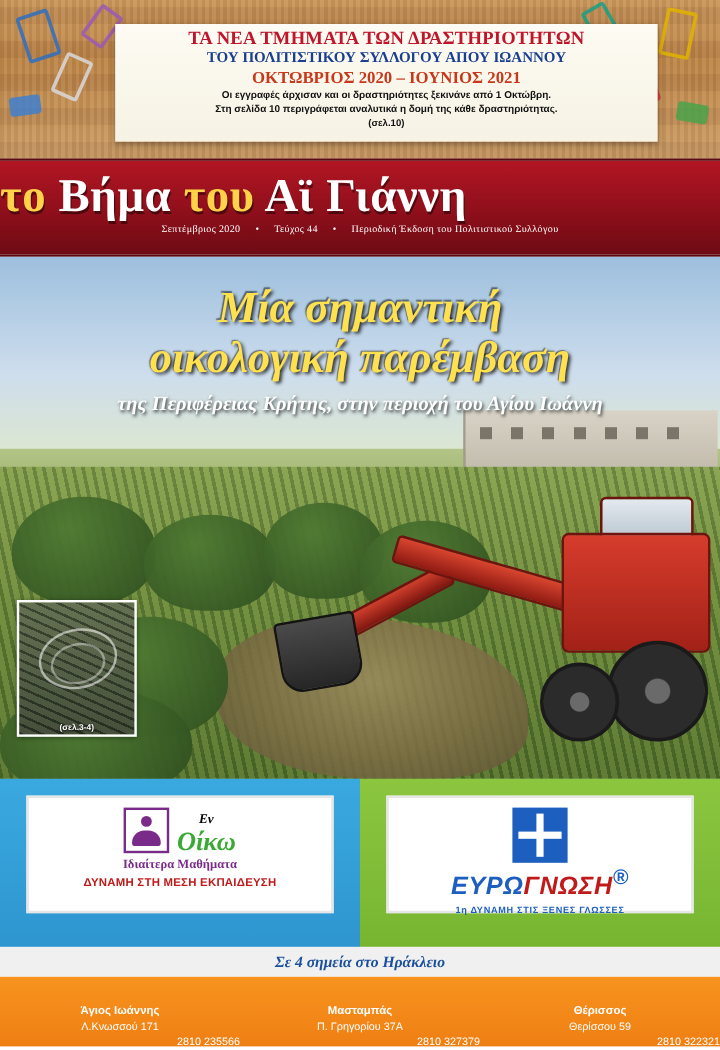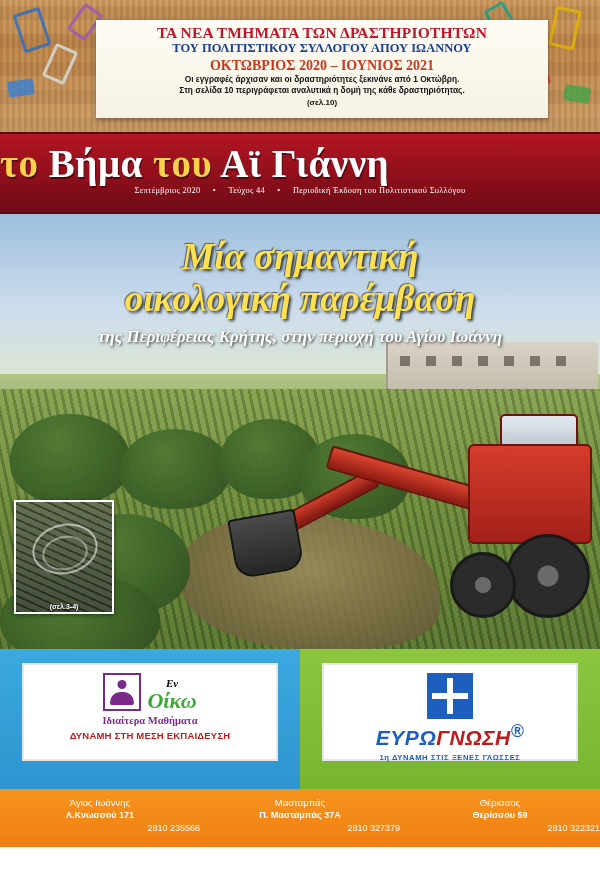--- a/index.html
+++ b/index.html
@@ -342,22 +342,22 @@
     box-sizing: border-box;
   }
   .fcol {
     flex: 1;
     text-align: center;
     color: #ffffff;
     font-family: "Liberation Sans", sans-serif;
     font-size: 9px;
     line-height: 13px;
   }
-  .fcol .city { font-weight: normal; font-size: 9.5px; }
-  .fcol .addr { font-size: 9px; font-weight: bold; }
+  .fcol .city { font-weight: bold; font-size: 9.5px; margin-top: 15px; }
+  .fcol .addr { font-size: 9px; }
   .fcol .tel { font-size: 9px; text-align: right; }
 </style>
 </head>
 <body>
 
 <div class="page">
 
   <div class="topbanner">
     <div class="clip clip1"></div>
     <div class="clip clip2"></div>
@@ -445,30 +445,31 @@
       <div class="ad-card">
         <div class="eurognosi">
           <div class="star"></div>
           <div class="name"><span>ΕΥΡΩ</span><span class="w">ΓΝΩΣΗ</span><sup>®</sup></div>
           <div class="tag">1η ΔΥΝΑΜΗ ΣΤΙΣ ΞΕΝΕΣ ΓΛΩΣΣΕΣ</div>
         </div>
       </div>
     </div>
   </div>
 
+  <div class="tagline-bar">Σε 4 σημεία στο Ηράκλειο</div>
 
   <div class="footer">
     <div class="fcol">
       <div class="city">Άγιος Ιωάννης</div>
       <div class="addr">Λ.Κνωσσού 171</div>
       <div class="tel">2810 235566</div>
     </div>
     <div class="fcol">
       <div class="city">Μασταμπάς</div>
-      <div class="addr">Π. Μασταμπάς 37Α</div>
+      <div class="addr">Π. Γρηγορίου 37Α</div>
       <div class="tel">2810 327379</div>
     </div>
     <div class="fcol">
       <div class="city">Θέρισσος</div>
       <div class="addr">Θερίσσου 59</div>
       <div class="tel">2810 322321</div>
     </div>
   </div>
 
 </div>

